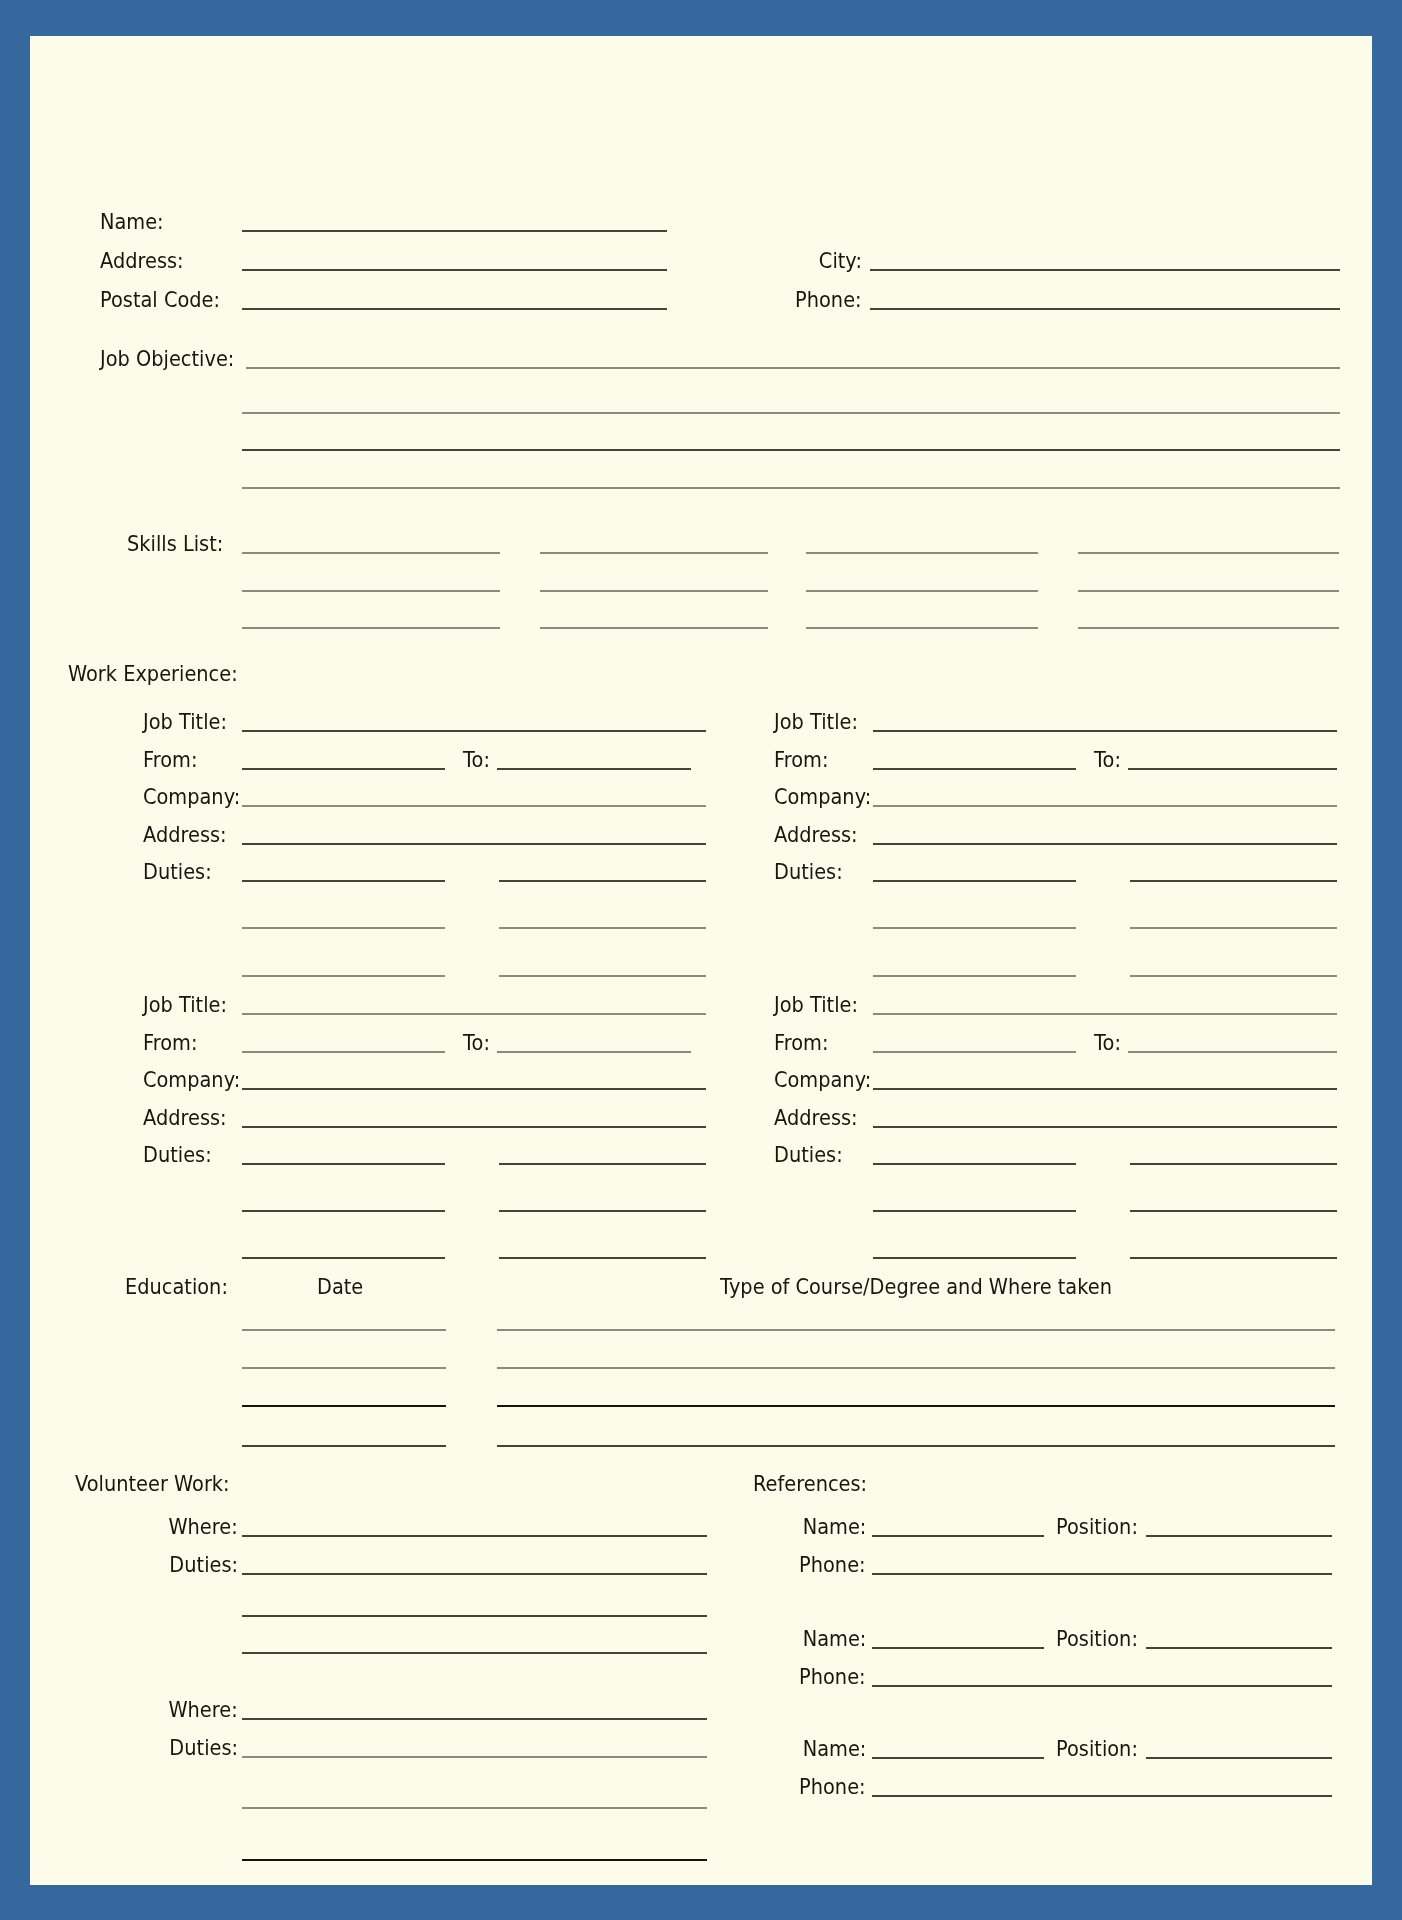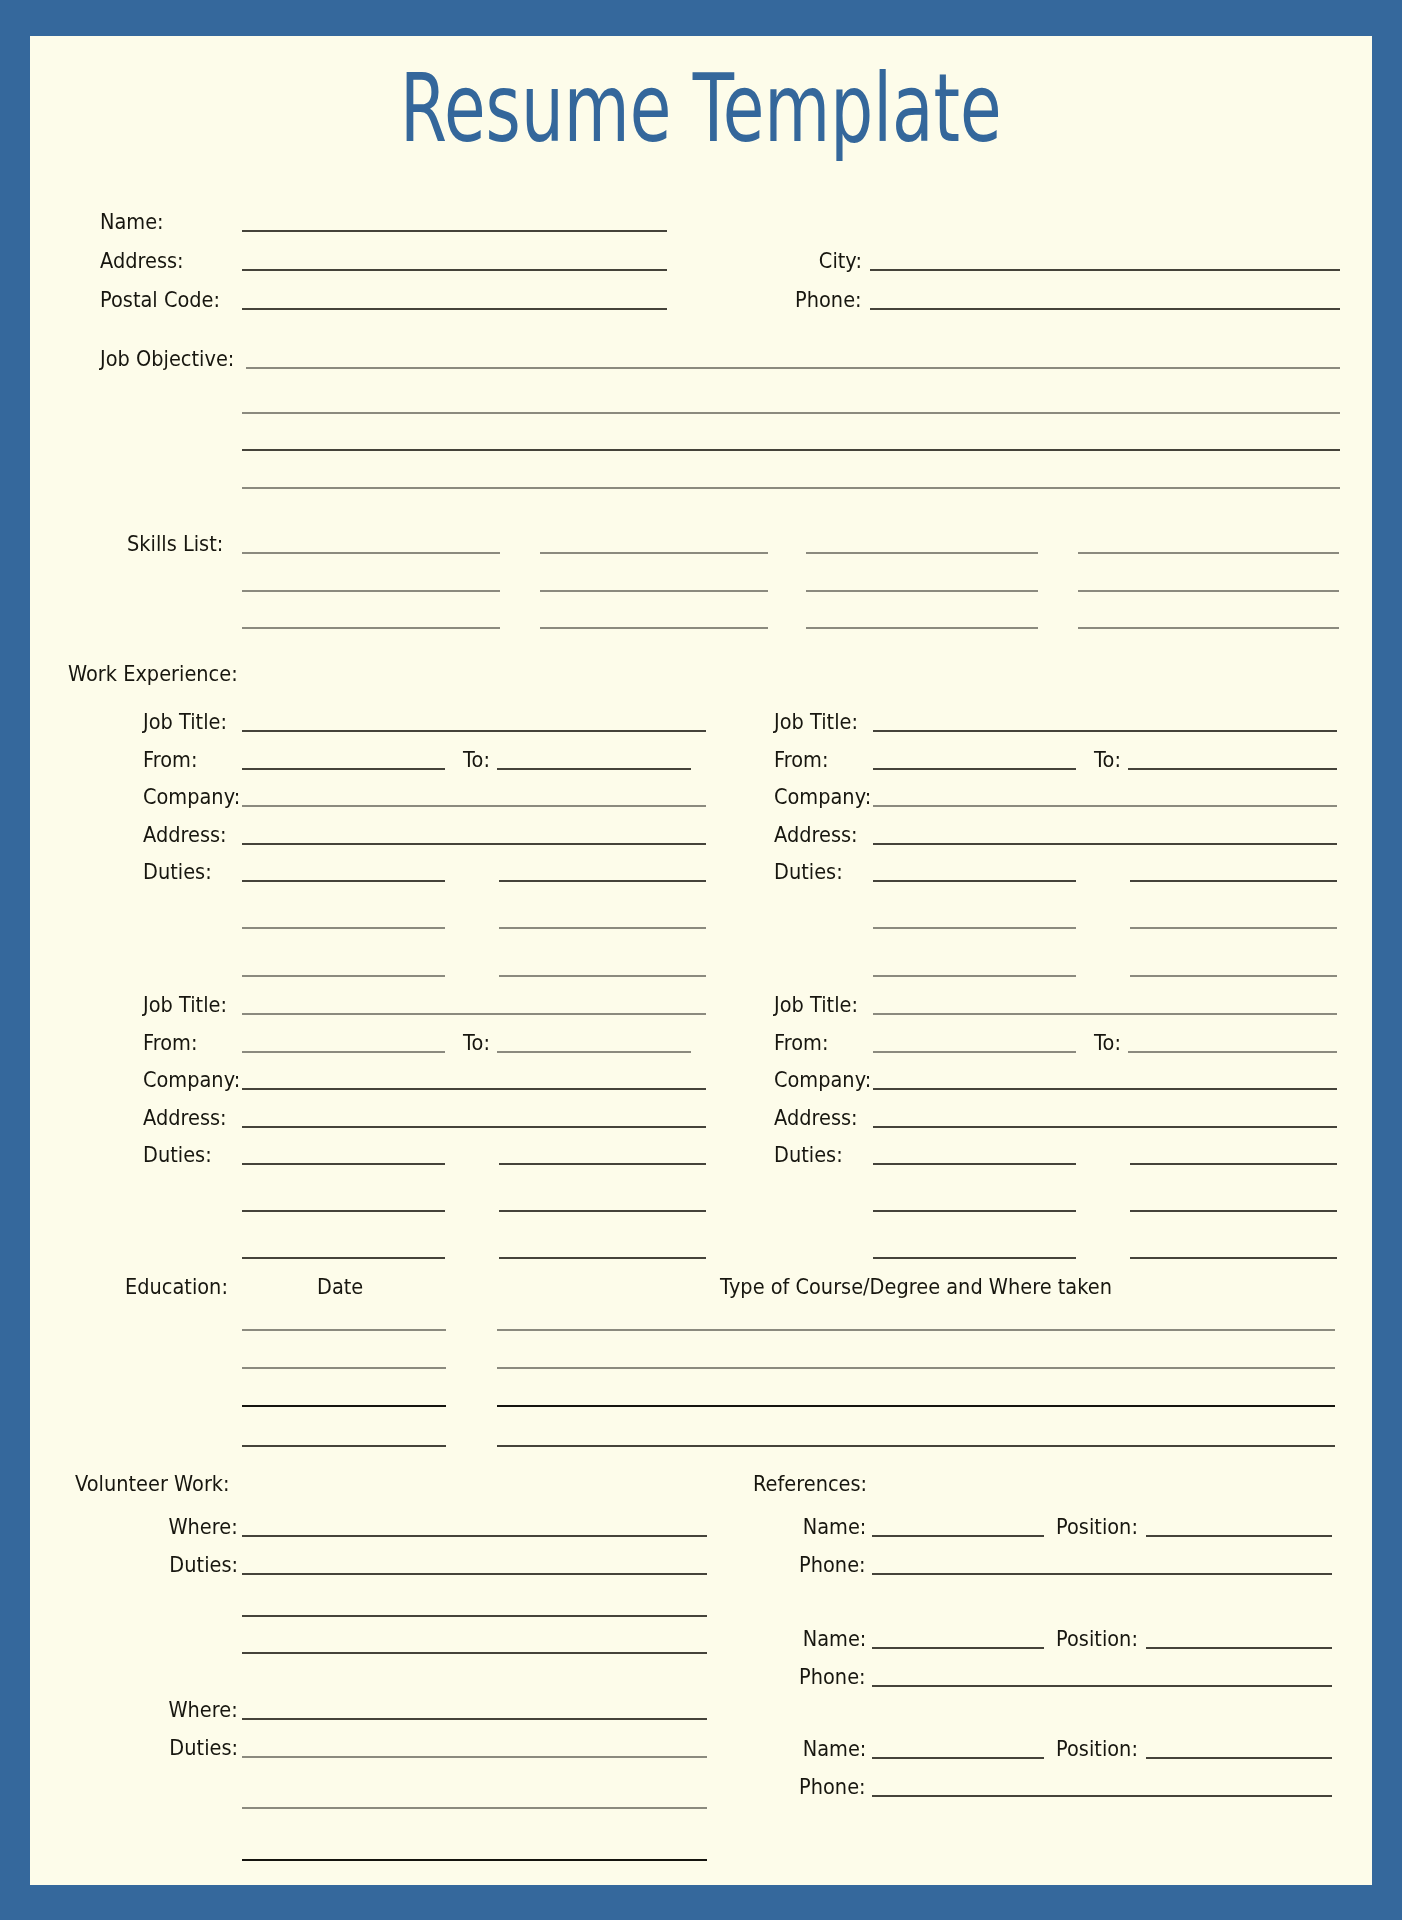--- a/index.html
+++ b/index.html
@@ -17,23 +17,20 @@
   .r1{background:#45433a;}
   .r2{background:#8b8a7e;}
   .r3{background:#15140f;}
 </style>
 </head>
 <body>
 
 <div class="frame">
   <div class="sheet"></div>
 
-  <div class="titlebar">
-    <span class="title-text">Resume Template</span>
-  </div>
 
   <div class="lbl" style="left:100px;top:211px">Name:</div>
   <div class="rule r1" style="left:242px;top:230px;width:425px"></div>
 
   <div class="lbl" style="left:100px;top:250px">Address:</div>
   <div class="rule r1" style="left:242px;top:269px;width:425px"></div>
   <div class="lbl ra" style="right:540px;top:250px">City:</div>
   <div class="rule r1" style="left:870px;top:269px;width:470px"></div>
 
   <div class="lbl" style="left:100px;top:289px">Postal Code:</div>

